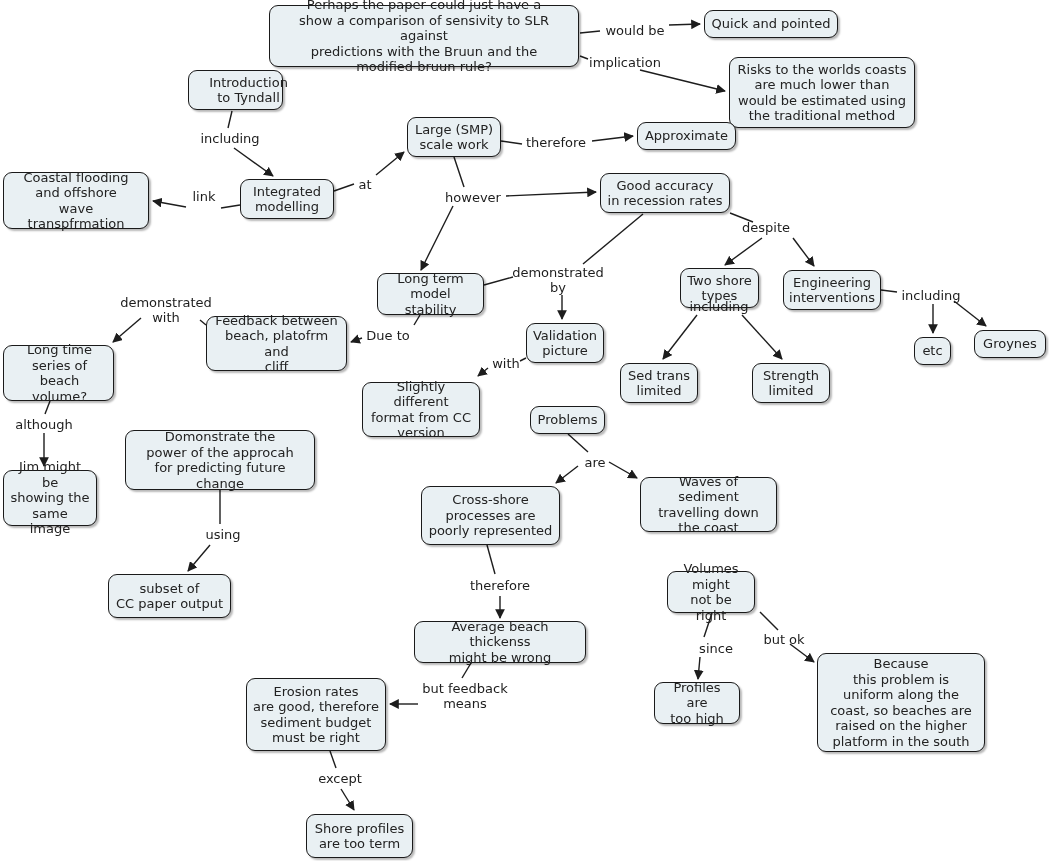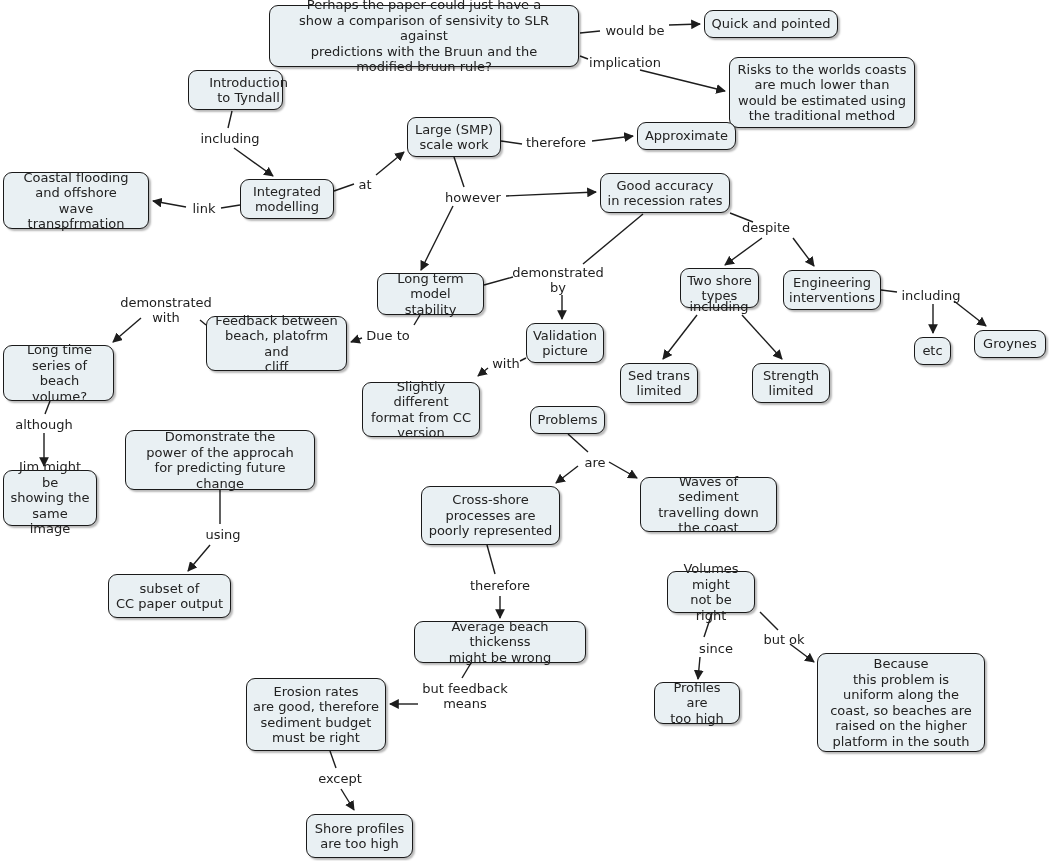--- a/index.html
+++ b/index.html
@@ -214,28 +214,28 @@
 coast, so beaches are
 raised on the higher
 platform in the south</div>
   <div class="node" style="left:654px;top:682px;width:86px;height:42px;">Profiles are
 too high</div>
   <div class="node" style="left:246px;top:678px;width:140px;height:73px;">Erosion rates
 are good, therefore
 sediment budget
 must be right</div>
   <div class="node" style="left:306px;top:814px;width:107px;height:44px;">Shore profiles
-are too high</div>
+are too term</div>
 
   <div class="edge-label" style="left:603px;top:23px;width:64px;">would be</div>
   <div class="edge-label" style="left:588px;top:55px;width:74px;">implication</div>
   <div class="edge-label" style="left:198px;top:131px;width:64px;">including</div>
   <div class="edge-label" style="left:524px;top:135px;width:64px;">therefore</div>
   <div class="edge-label" style="left:356px;top:177px;width:18px;">at</div>
-  <div class="edge-label" style="left:189px;top:201px;width:30px;">link</div>
+  <div class="edge-label" style="left:189px;top:189px;width:30px;">link</div>
   <div class="edge-label" style="left:442px;top:190px;width:62px;">however</div>
   <div class="edge-label" style="left:741px;top:220px;width:50px;">despite</div>
   <div class="edge-label" style="left:512px;top:265px;width:92px;">demonstrated
 by</div>
   <div class="edge-label" style="left:899px;top:288px;width:64px;">including</div>
   <div class="edge-label" style="left:120px;top:295px;width:92px;">demonstrated
 with</div>
   <div class="edge-label" style="left:687px;top:299px;width:64px;">including</div>
   <div class="edge-label" style="left:364px;top:328px;width:48px;">Due to</div>
   <div class="edge-label" style="left:490px;top:356px;width:32px;">with</div>

